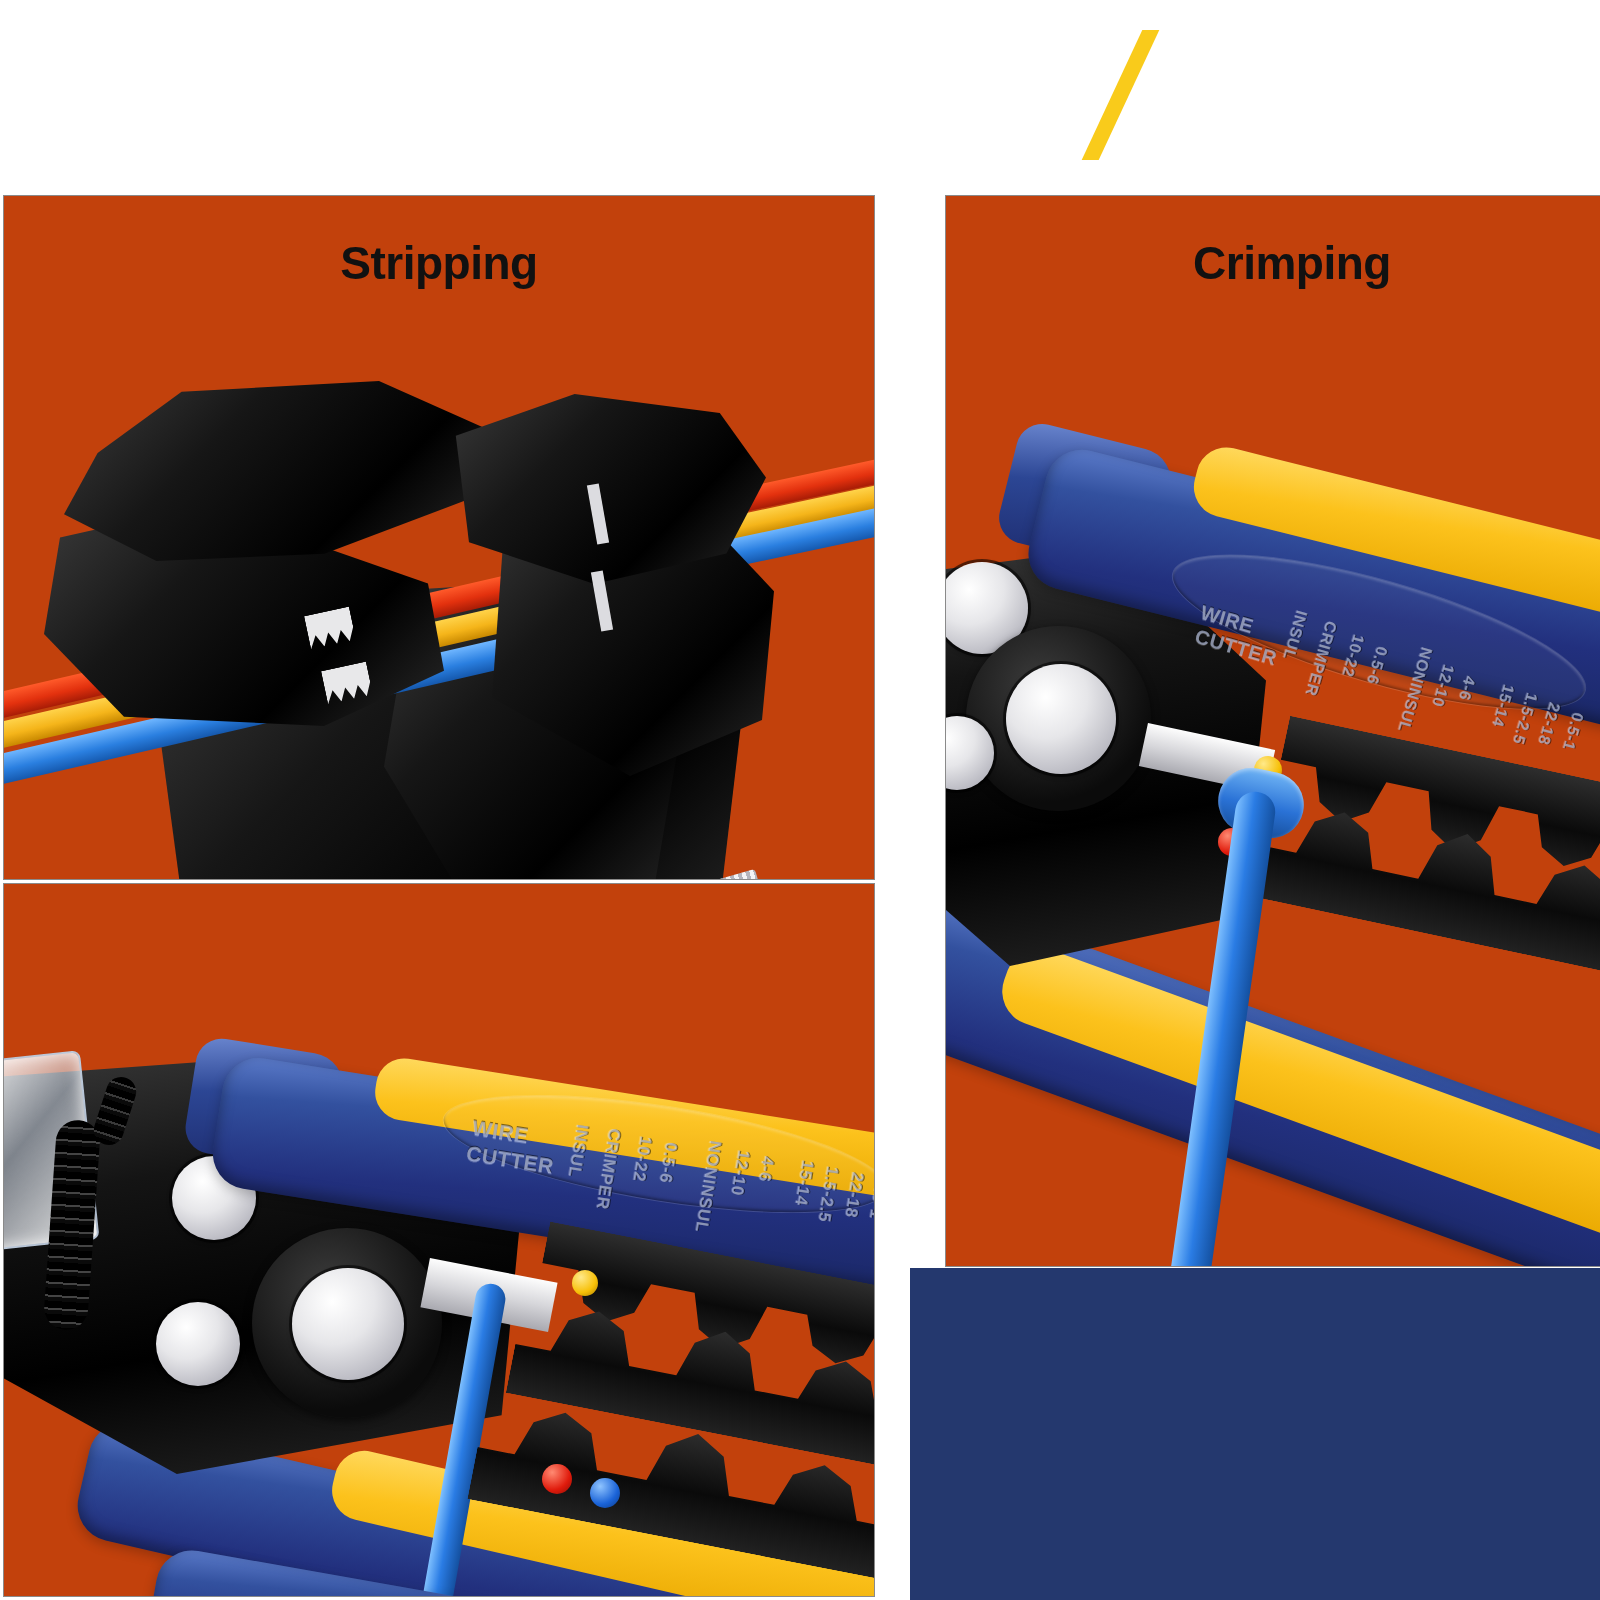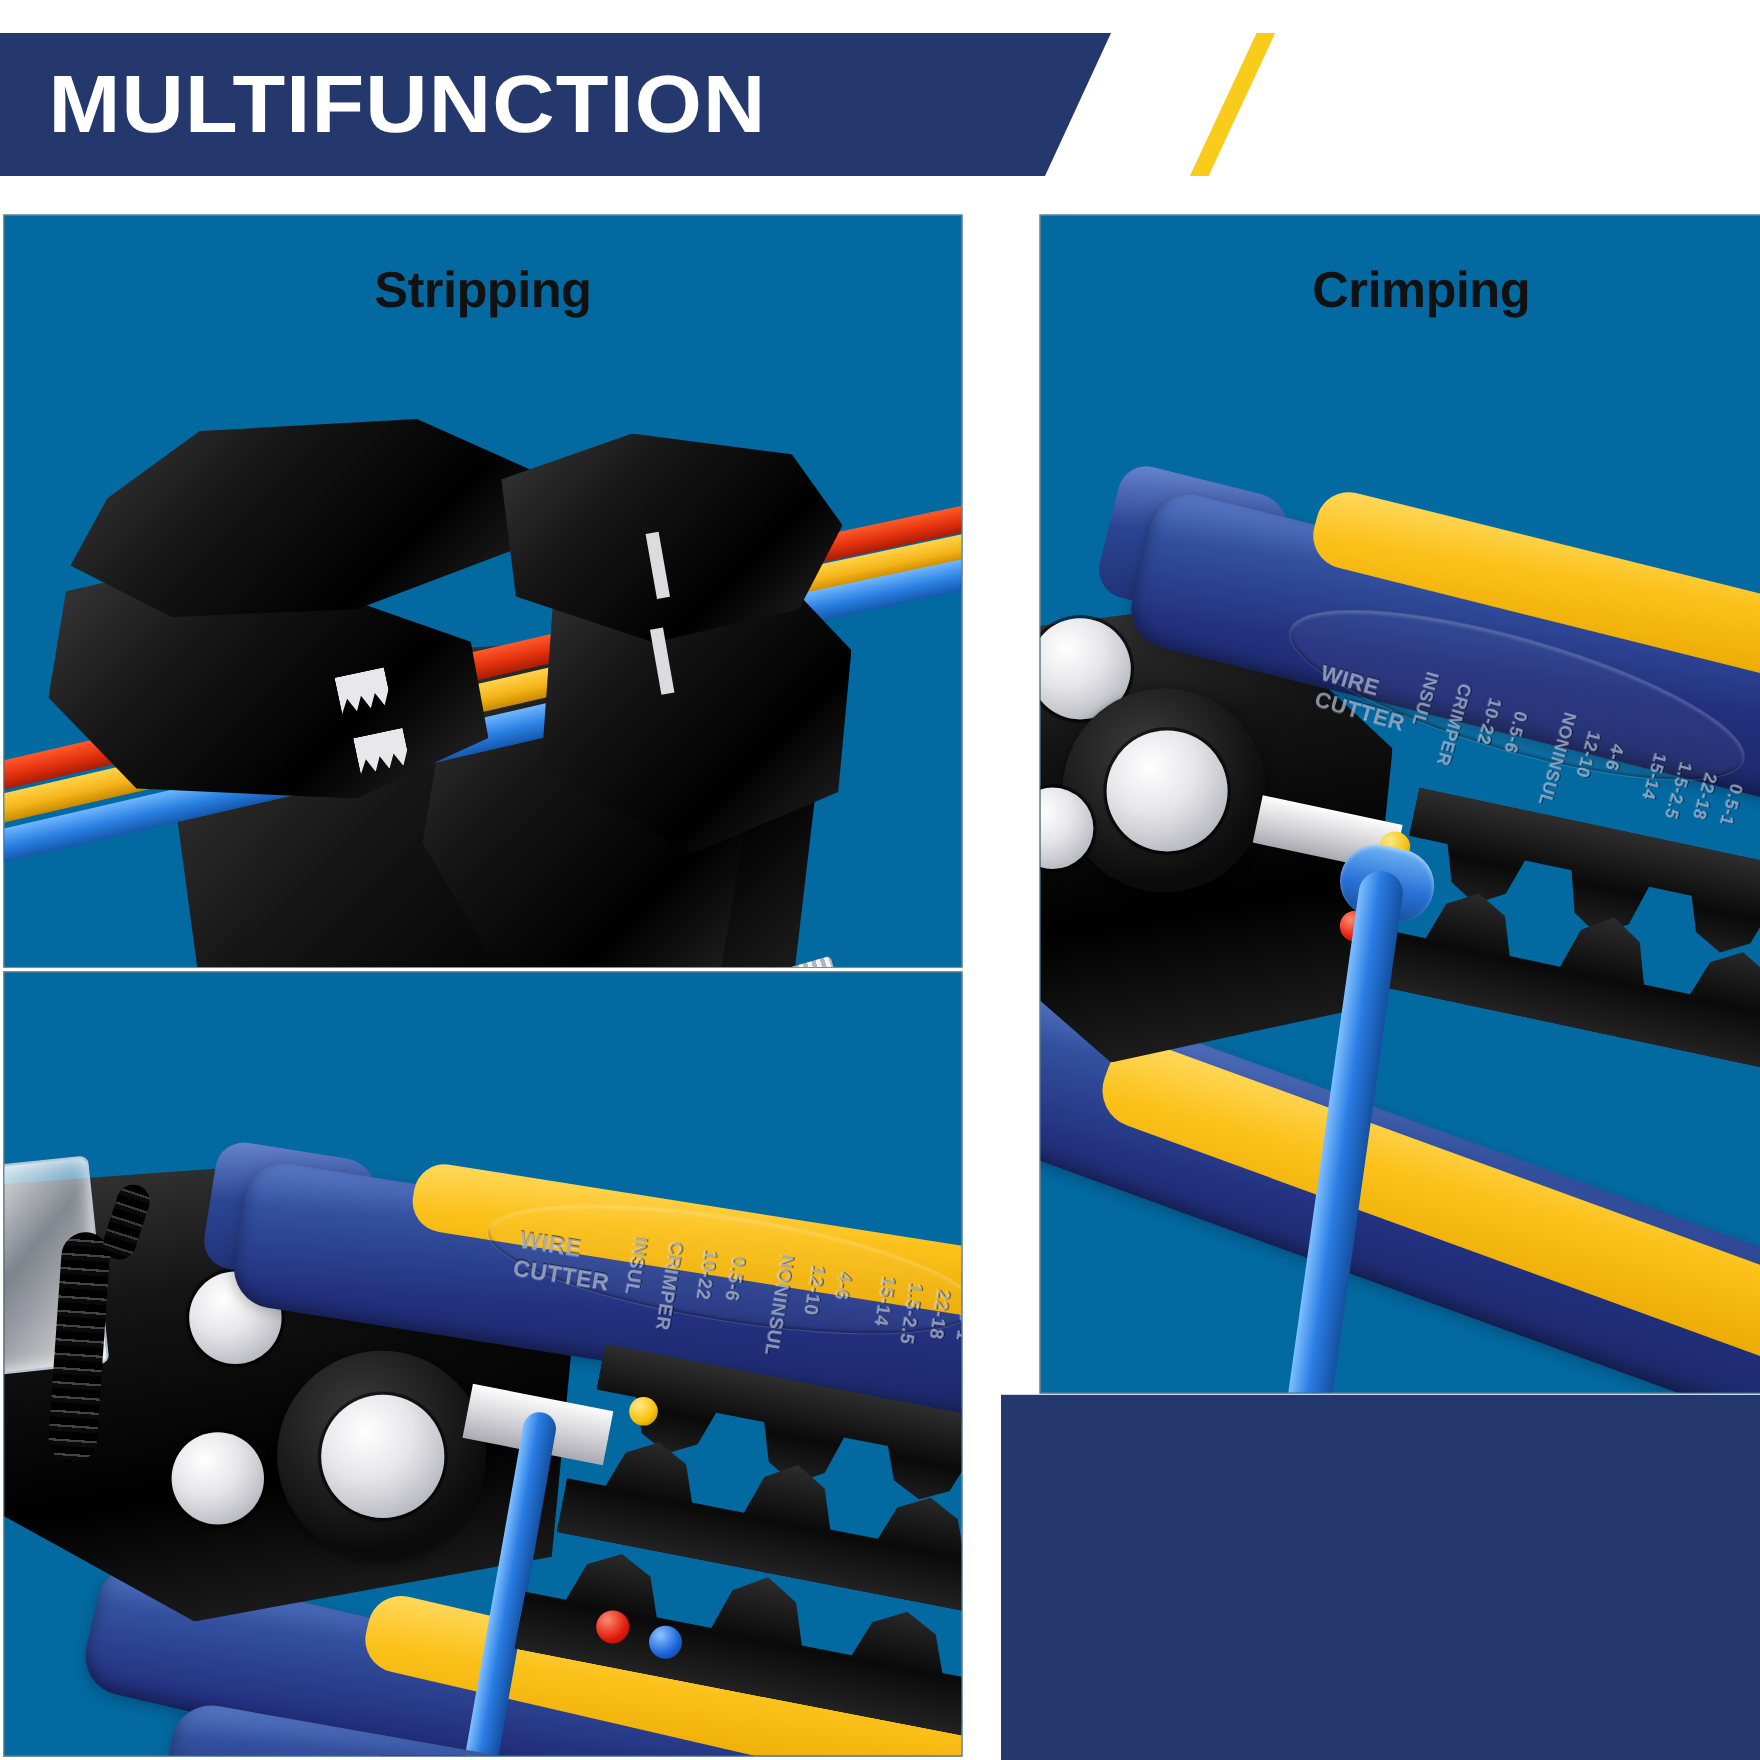--- a/index.html
+++ b/index.html
@@ -38,21 +38,21 @@
   .stripe.s1 i { background:#ffffff; }
   .stripe.s2 { left:1052px; }
   .stripe.s2 i { background:#ffffff; }
   .stripe.s3 { left:1082px; }
   .stripe.s3 i { background:#ffffff; }
   .stripe.s4 { left:1112px; width:17px; }
   .stripe.s4 i { background:var(--yellow,#f9cb1b); }
 
   
   .panel {
-    position:absolute; background:#0369a1; border:1px solid #8a8a8a;
+    position:absolute; background:#c2410c; border:1px solid #8a8a8a;
     overflow:hidden;
   }
   .p-strip  { left:3px;   top:195px;  width:872px;  height:685px; }
   .p-cut    { left:3px;   top:883px;  width:872px;  height:714px; }
   .p-crimp  { left:903px; top:195px;  width:694px;  height:1072px;margin-left:42px; }
 
   .navy-block {
     position:absolute; left:910px; top:1268px; width:690px; height:332px;
     background:var(--navy,#24386e);
   }
@@ -246,24 +246,20 @@
     position:absolute; border-radius:8px;
     background:linear-gradient(180deg,#6fb4f5,#2a72d6 55%,#17509d);
     box-shadow:inset 0 2px 4px rgba(255,255,255,.45);
   }
 </style>
 </head>
 <body>
 
 <div class="stage">
 
-  <div class="banner">
-    <div class="banner-bg"></div>
-    <div class="banner-title">MULTIFUNCTION</div>
-  </div>
   <div class="stripe s1">
       <i></i>
     </div>
   <div class="stripe s2">
       <i></i>
     </div>
   <div class="stripe s3">
       <i></i>
     </div>
   <div class="stripe s4">

